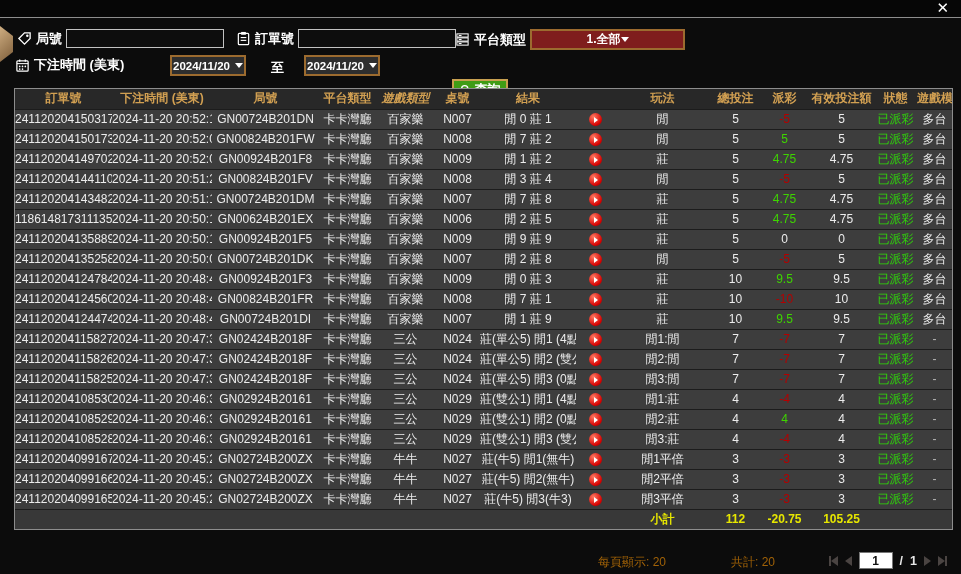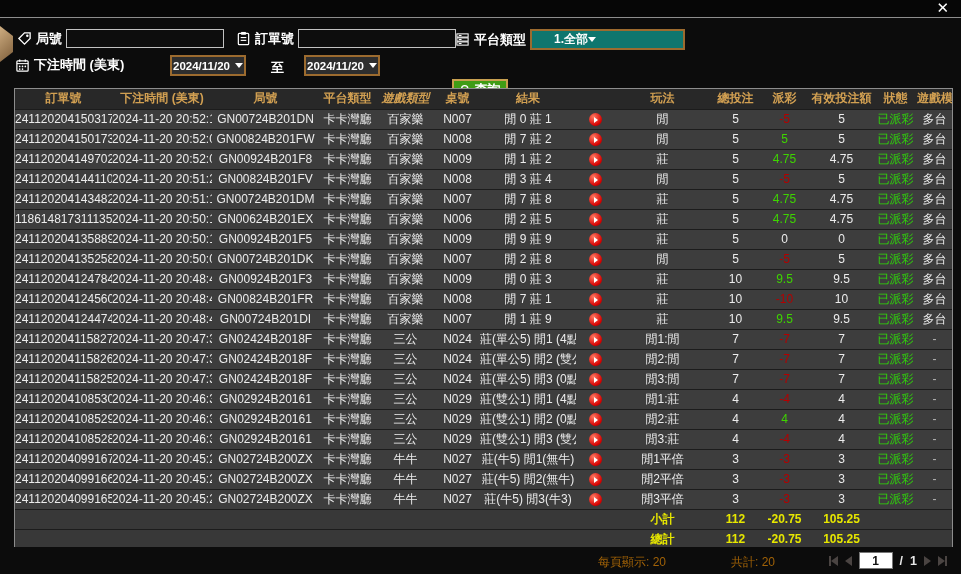--- a/index.html
+++ b/index.html
@@ -21,23 +21,23 @@
     background:linear-gradient(135deg,#cfae82,#7c5c38);
     clip-path:polygon(0 0,100% 28%,100% 72%,0 100%); }
 
   
   .filters { position:absolute; left:0; top:18px; width:961px; height:70px; }
   .f-label { color:#fff; font-size:13px; font-weight:bold; white-space:nowrap; }
   .f-icon { width:15px; height:15px; flex:0 0 auto; }
   .filter-item { position:absolute; display:flex; align-items:center; gap:4px; }
   .f-input { width:158px; height:19px; background:#0d0d0d; border:1px solid #c2c2c2;
     color:#eee; font-size:12px; padding:0 4px; font-family:inherit; }
-  .f-select { display:flex; align-items:center; justify-content:flex-start;
-    width:155px; height:21px; background:#0f766e; border:2px solid var(--border-tan);
-    color:#fff; font-size:12px; font-weight:bold; padding:0 22px; cursor:pointer; }
+  .f-select { display:flex; align-items:center; justify-content:center;
+    width:155px; height:21px; background:#7f1d1d; border:2px solid var(--border-tan);
+    color:#fff; font-size:12px; font-weight:bold; padding:0 4px; cursor:pointer; }
   .caret { width:0; height:0; border-left:4px solid transparent; border-right:4px solid transparent;
     border-top:5px solid #fff; }
   .date-btn { display:flex; align-items:center; justify-content:center; gap:5px;
     width:76px; height:21px; background:#2e2e2e; border:2px solid var(--border-tan);
     color:#fff; font-size:11.5px; font-weight:bold; cursor:pointer;text-align:right; }
   .search-btn { display:flex; align-items:center; justify-content:center; gap:3px;
     width:56px; height:21px; background:var(--button-green); border:2px solid #c8a050;
     color:#fff; font-size:13px; font-weight:bold; cursor:pointer;margin-top:24px; }
 
   
@@ -509,36 +509,20 @@
           <tr class="summary">
             <td></td>
             <td></td>
             <td></td>
             <td></td>
             <td></td>
             <td></td>
             <td></td>
             <td></td>
             <td>小計</td>
-            <td>112</td>
-            <td>-20.75</td>
-            <td>105.25</td>
-            <td></td>
-            <td></td>
-          </tr>
-          <tr class="summary">
-            <td></td>
-            <td></td>
-            <td></td>
-            <td></td>
-            <td></td>
-            <td></td>
-            <td></td>
-            <td></td>
-            <td>總計</td>
             <td>112</td>
             <td>-20.75</td>
             <td>105.25</td>
             <td></td>
             <td></td>
           </tr>
         </tbody>
     </table>
   </div>
 

